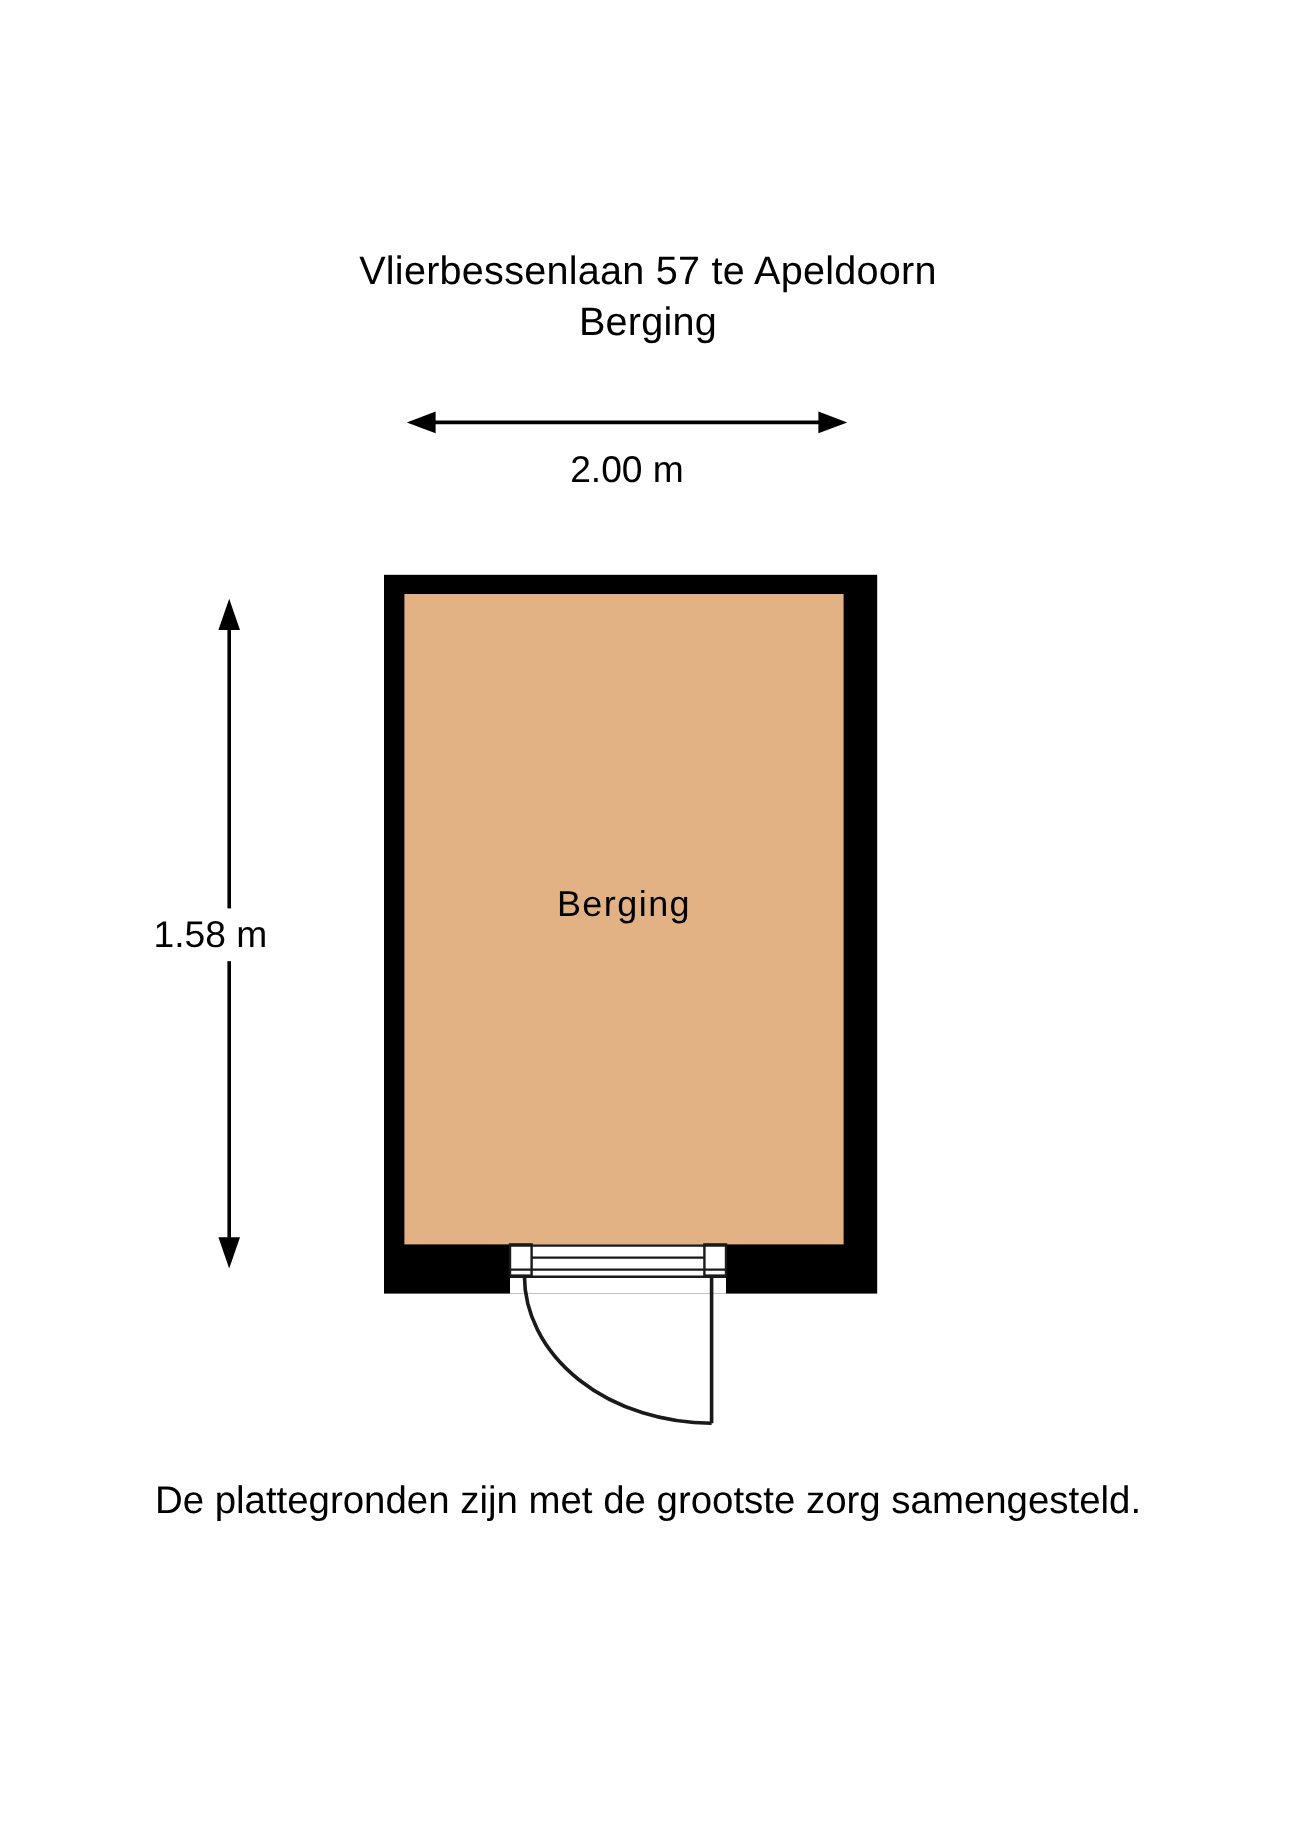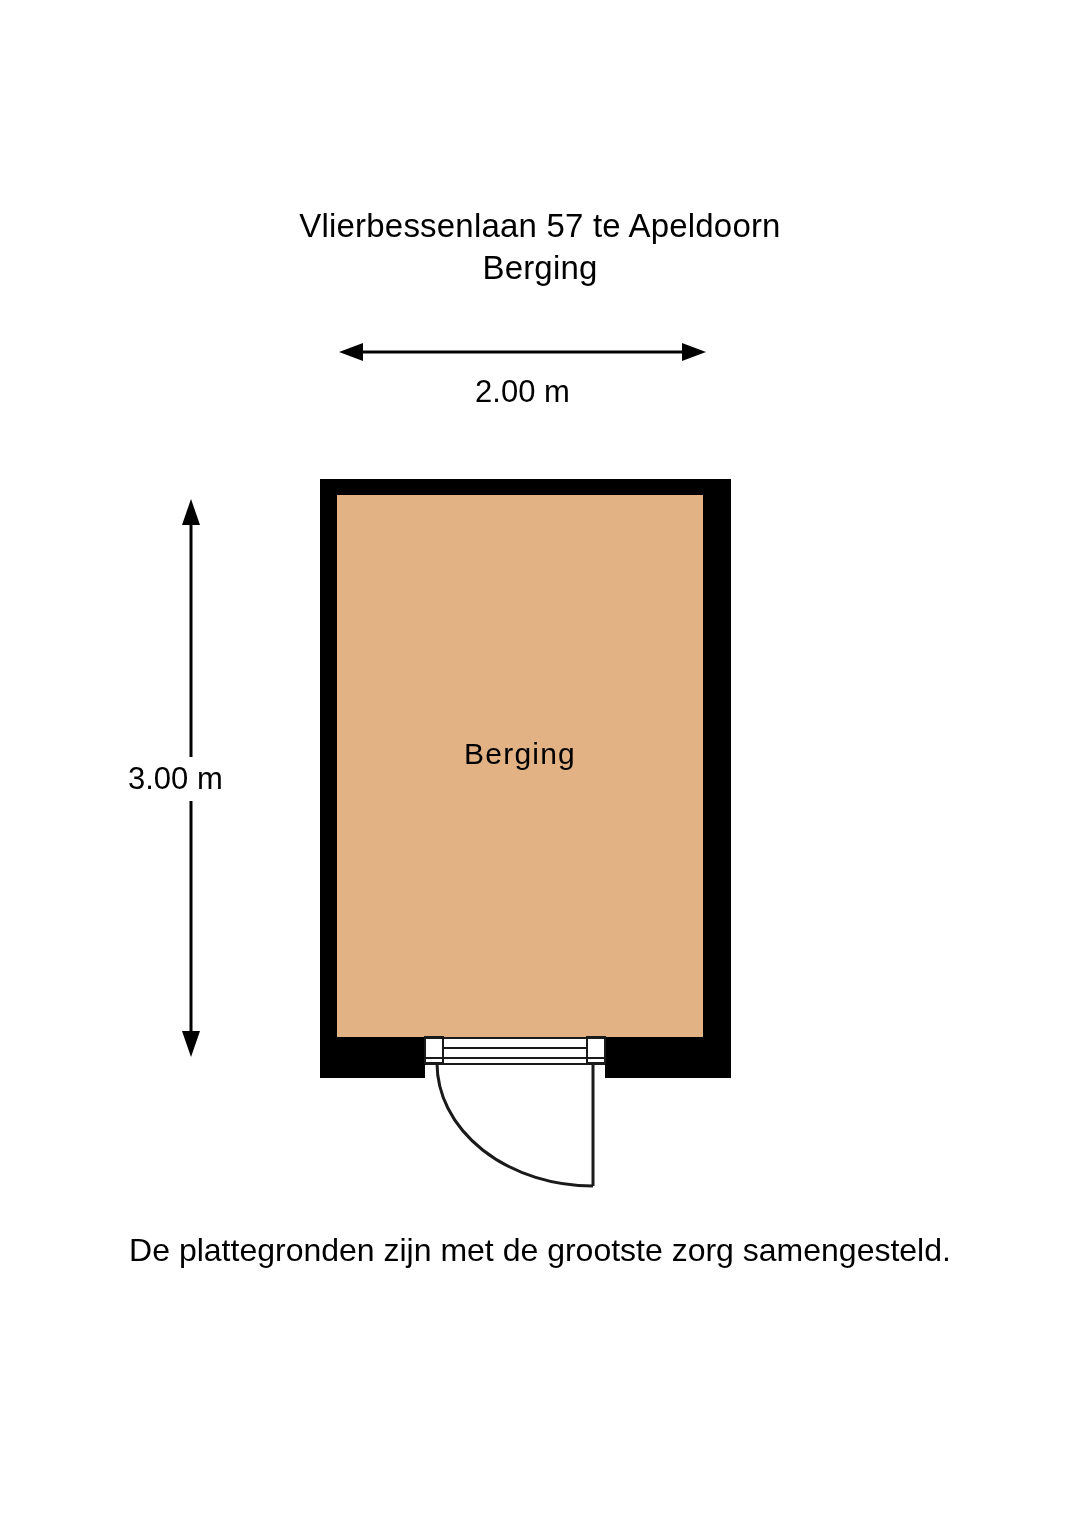--- a/index.html
+++ b/index.html
@@ -152,21 +152,21 @@
     </div>
   </div>
 
   <div class="dim-v">
     <svg width="42" height="566" viewBox="0 0 42 566" aria-hidden="true">
       <line x1="21" y1="12" x2="21" y2="554" stroke="#000000" stroke-width="3"></line>
       <polygon points="21,4 12,30 30,30" fill="#000000"></polygon>
       <polygon points="21,562 12,536 30,536" fill="#000000"></polygon>
     </svg>
   </div>
-  <div class="dim-v-label">3.00 m</div>
+  <div class="dim-v-label">1.58 m</div>
 
   <div class="plan">
     <svg width="430" height="730" viewBox="0 0 430 730" aria-hidden="true">
 
       <rect x="8" y="9" width="411" height="599" fill="#000000"></rect>
 
       <rect x="25" y="25" width="366" height="542" fill="#E2B184"></rect>
 
       <rect x="113" y="567" width="180" height="41" fill="#FFFFFF"></rect>
 

